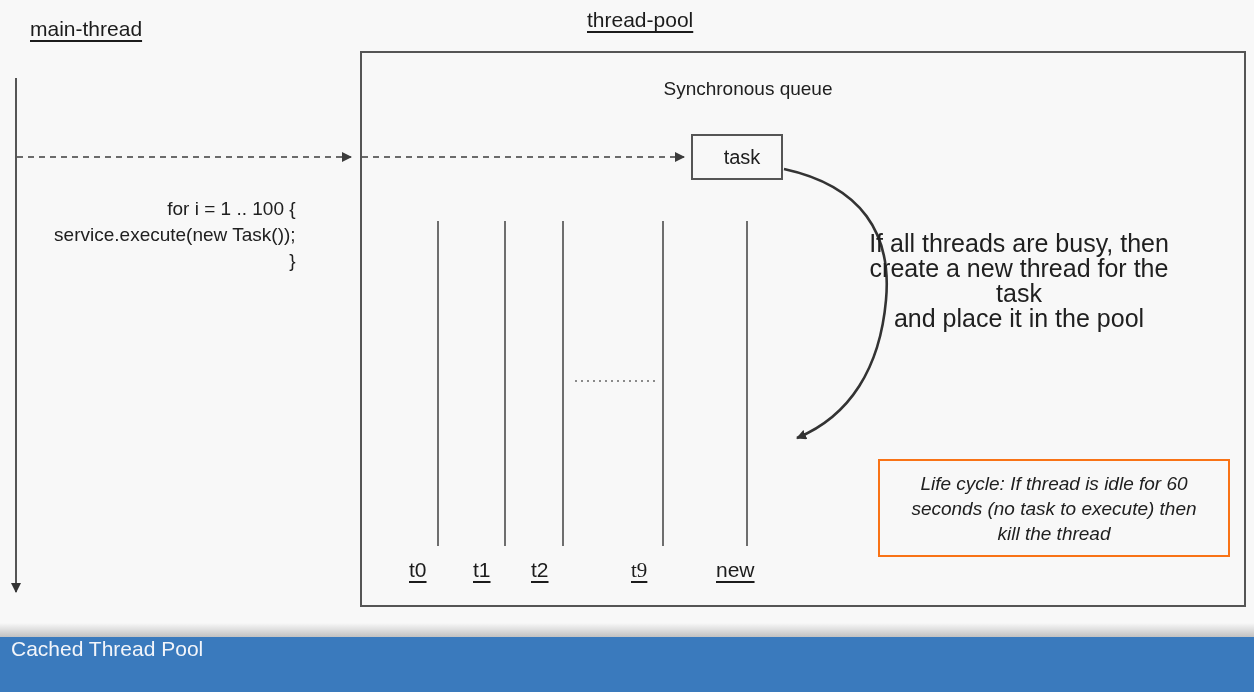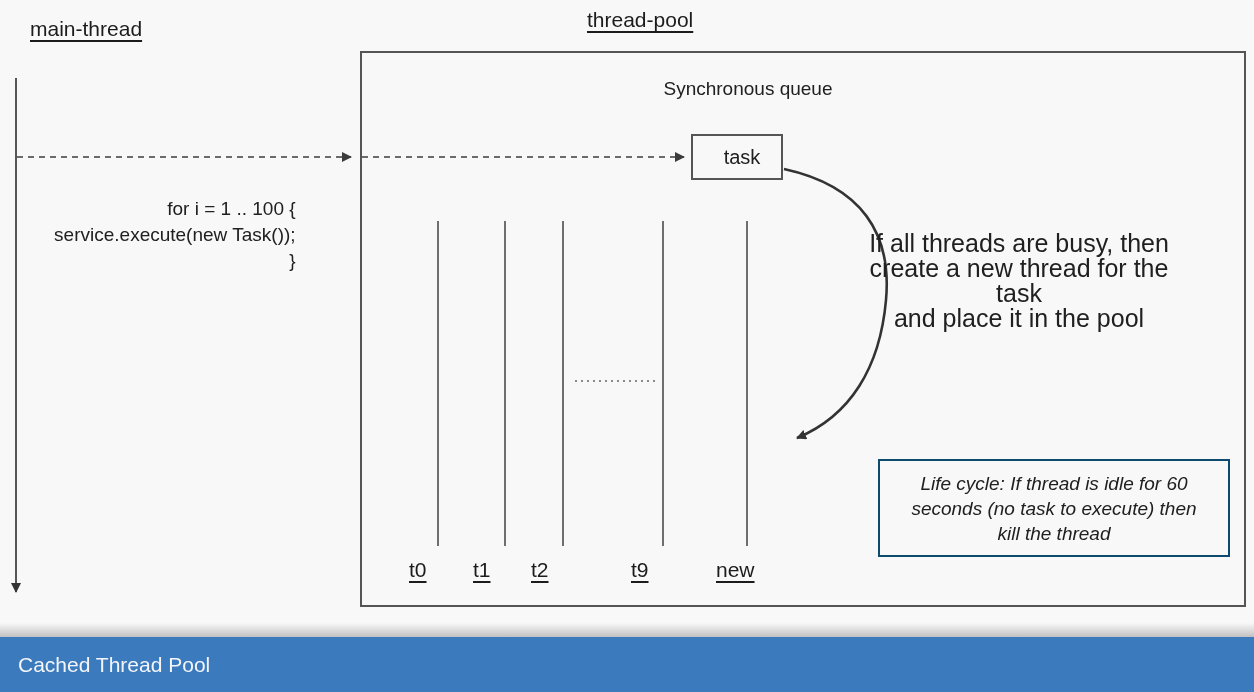--- a/index.html
+++ b/index.html
@@ -83,43 +83,43 @@
     font-size: 25px;
     line-height: 25px;
     color: #202020;
     white-space: pre-line;
     margin-top: 24px;
   }
 
   .lifecycle-box {
     left: 878px; top: 459px;
     width: 352px; height: 98px;
-    border: 2px solid #0c4a6e;
+    border: 2px solid #f97316;
     background: #f8f8f8;
     display: flex; align-items: center; justify-content: center;
     text-align: center;
     font-size: 19px;
     line-height: 25px;
     font-style: italic;
     color: #202020;
     white-space: pre-line;
   }
 
   .footer-shadow {
     left: 0; top: 623px;
     width: 1254px; height: 14px;
     background: linear-gradient(to bottom, rgba(0,0,0,0), rgba(0,0,0,0.22));
     z-index: 3;
   }
   .footer-bar {
     left: 0; top: 637px;
     width: 1254px; height: 55px;
     background: #3a7abd;
-    display: flex; align-items: center;
-    padding-left: 18px;
+    display: flex; 
+    padding-left: 11px;
     z-index: 4;
   }
   .footer-title {
     color: #f2f5fa;
     font-size: 21px;
   }
 </style>
 </head>
 <body>
 
@@ -165,21 +165,21 @@
     <div>Synchronous queue</div>
   </div>
 
   <div class="abs task-box">
     <span>task</span>
   </div>
 
   <div class="abs thread-label" style="left:409px;">t0</div>
   <div class="abs thread-label" style="left:473px;text-decoration:underline;">t1</div>
   <div class="abs thread-label" style="left:531px;">t2</div>
-  <div class="abs thread-label" style="left:631px;">t9</div>
+  <div class="abs thread-label" style="left:631px;font-family:Liberation Serif, serif;">t9</div>
   <div class="abs thread-label" style="left:716px;">new</div>
 
   <div class="abs busy-note">If all threads are busy, then
 create a new thread for the task
 and place it in the pool</div>
 
   <div class="abs lifecycle-box">Life cycle: If thread is idle for 60
 seconds (no task to execute) then
 kill the thread</div>
 

